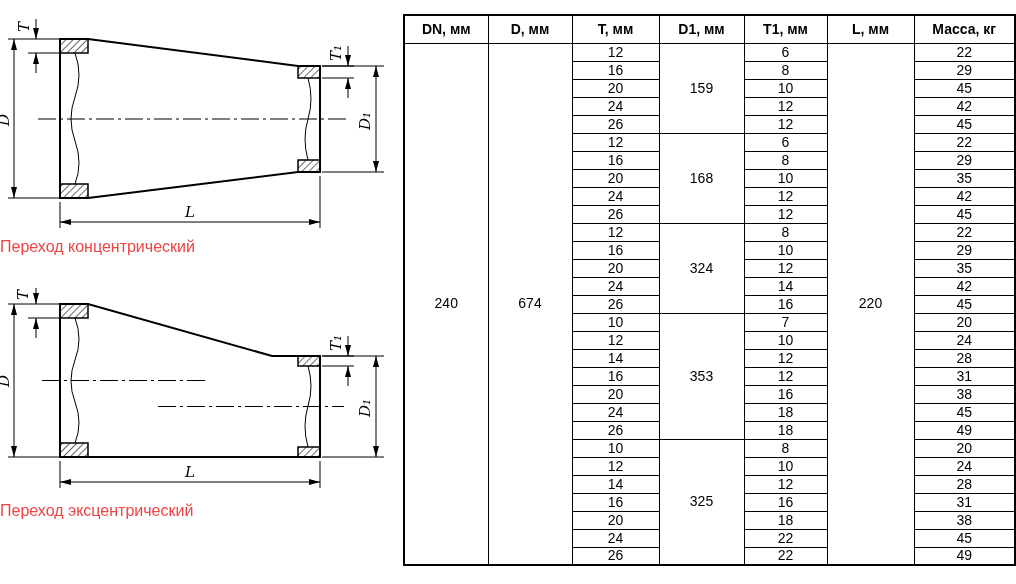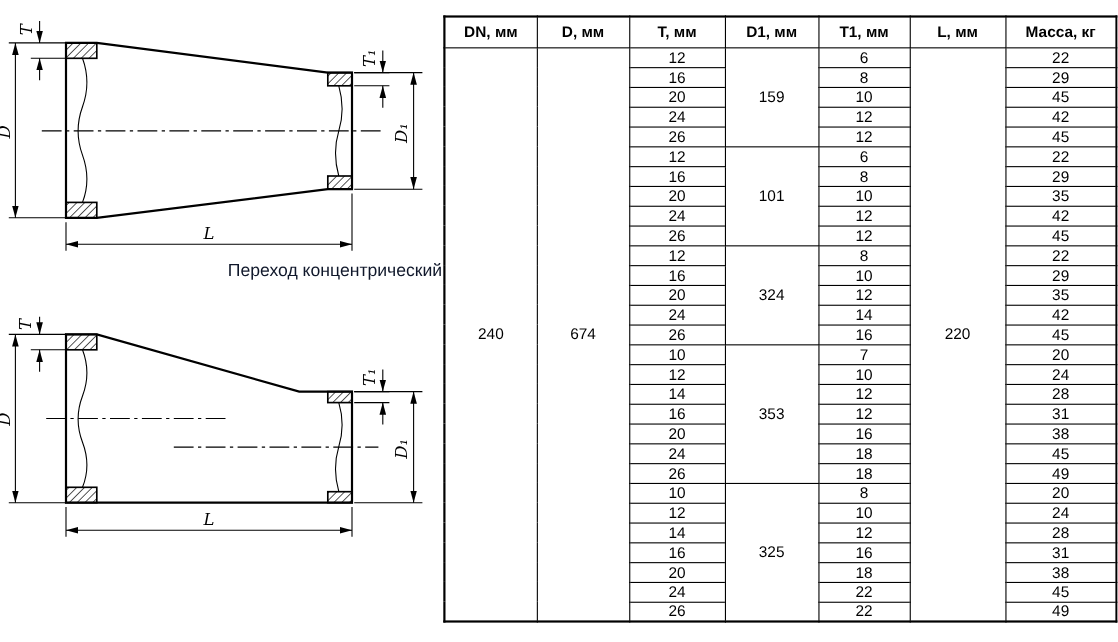--- a/index.html
+++ b/index.html
@@ -1,21 +1,21 @@
 <!DOCTYPE html>
 <html><head>
 <meta charset="utf-8">
 <style>
   * { margin:0; padding:0; box-sizing:border-box; }
   html,body { width:1016px; height:584px; background:#ffffff; color:#000;
               font-family:"Liberation Sans", sans-serif; overflow:hidden; }
   .layout { display:flex; width:1016px; height:584px; }
   .drawing-pane { flex:0 0 402px; width:402px; padding-top:6px; }
   .table-pane  { flex:1; padding:14px 2px 0 1px; }
-  .caption { text-align:right; font-size:16px; margin-top:2px; color:#0f172a; }
+  .caption { text-align:left; font-size:16px; margin-top:2px; color:#ef4444; }
   .caption.second { margin-top:6px; }
   svg { display:block; }
   .dim-label { font-family:"DejaVu Serif", serif; font-style:italic;
                font-size:15px; fill:#000; }
   .svg2 { margin-top:30px; }
 
   table.spec { border-collapse:collapse; width:611px; table-layout:fixed;
                border:2px solid #000; }
   table.spec th, table.spec td { border:1px solid #000; text-align:center;
                vertical-align:middle; color:#000; }
@@ -141,20 +141,21 @@
         <text class="dim-label" text-anchor="middle" transform="rotate(-90 370 122)" x="370" y="122">D₁</text>
       </g>
 
       <g>
         <line x1="60" y1="175" x2="60" y2="202" stroke="#000" stroke-width="1"></line>
         <line x1="320" y1="175" x2="320" y2="202" stroke="#000" stroke-width="1"></line>
         <line x1="60" y1="196" x2="320" y2="196" stroke="#000" stroke-width="1" marker-start="url(#ar2)" marker-end="url(#ar2)"></line>
         <text class="dim-label" text-anchor="middle" x="190" y="191">L</text>
       </g>
     </svg>
+    <div class="caption second">Переход эксцентрический</div>
   </div>
 
   <div class="table-pane">
     <table class="spec">
       <colgroup>
         <col style="width:84px">
           <col style="width:84px">
           <col style="width:87px">
         <col style="width:85px">
           <col style="width:83px">
@@ -197,21 +198,21 @@
             <td>12</td>
             <td>42</td>
           </tr>
           <tr>
             <td>26</td>
             <td>12</td>
             <td>45</td>
           </tr>
           <tr>
             <td>12</td>
-            <td rowspan="5">101</td>
+            <td rowspan="5">168</td>
             <td>6</td>
             <td>22</td>
           </tr>
           <tr>
             <td>16</td>
             <td>8</td>
             <td>29</td>
           </tr>
           <tr>
             <td>20</td>

